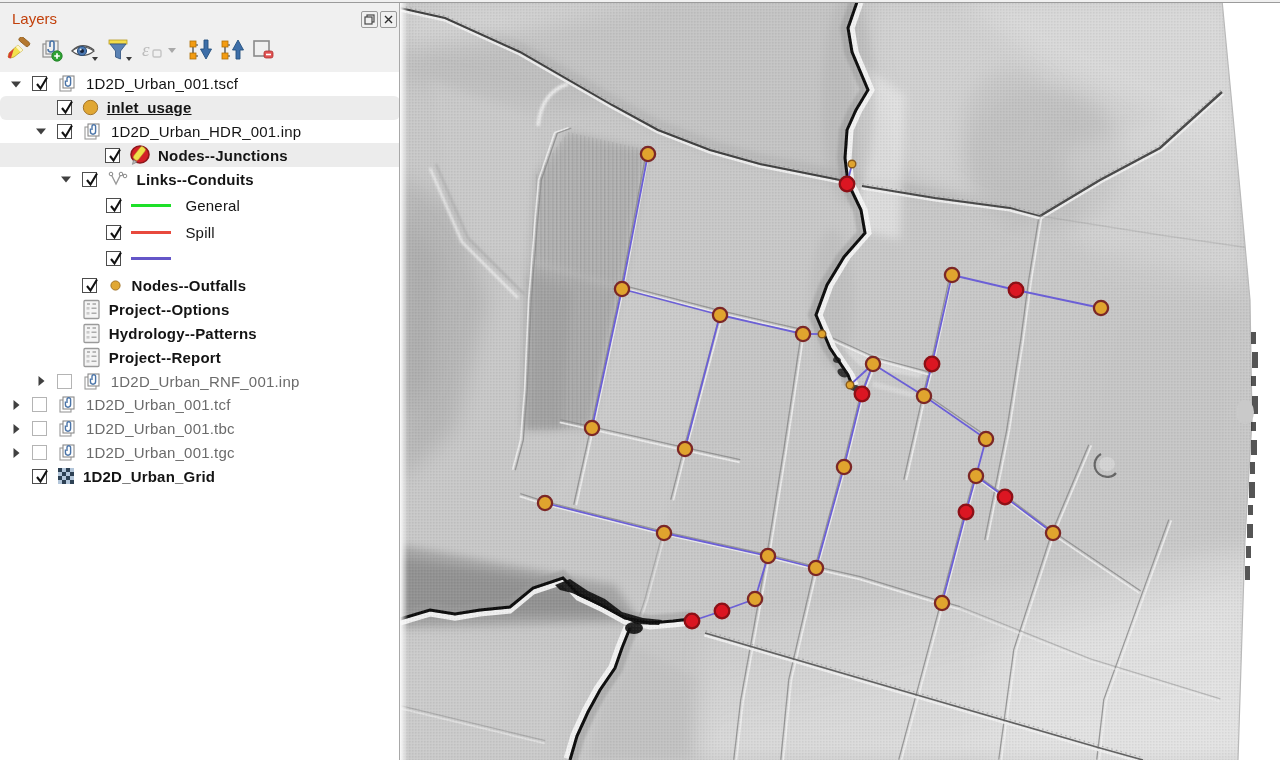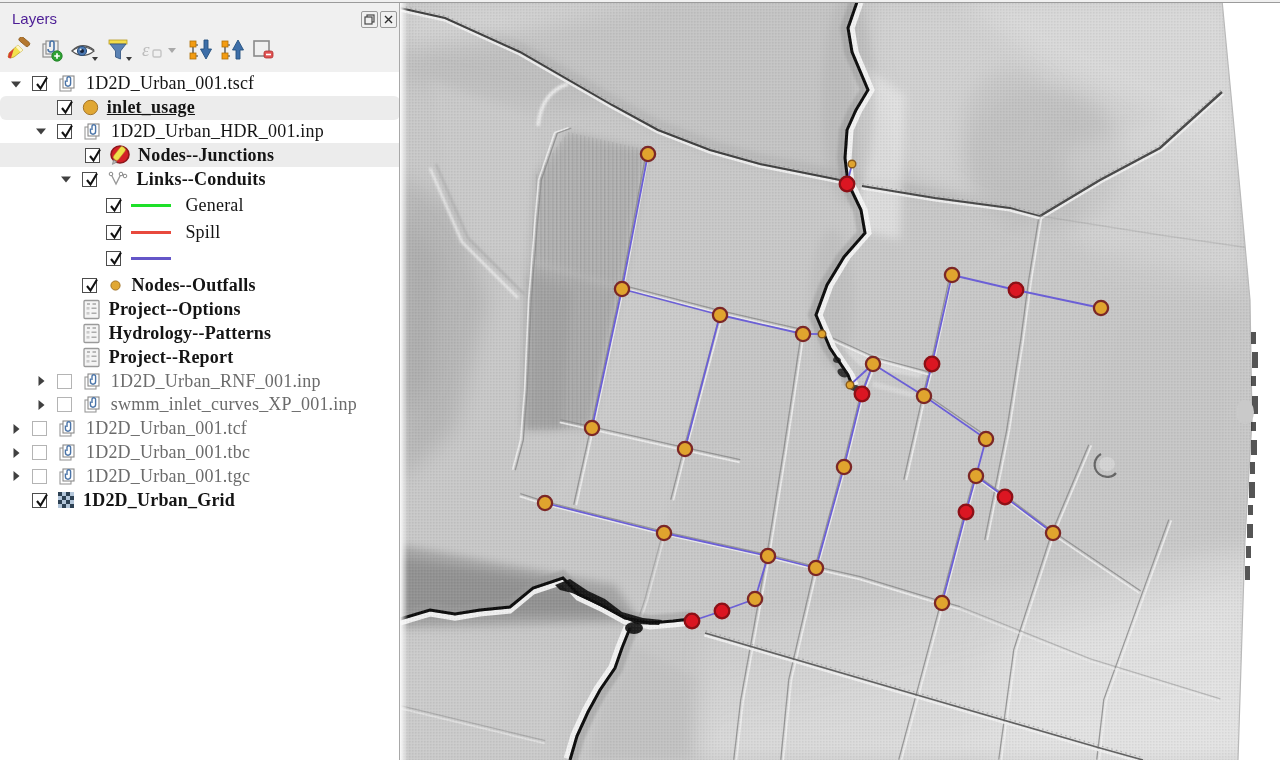--- a/index.html
+++ b/index.html
@@ -6,21 +6,21 @@
   html,body { width:1280px; height:760px; overflow:hidden; background:#ffffff;
     font-family:"Liberation Sans","DejaVu Sans",sans-serif; }
   #app { position:relative; width:1280px; height:760px; background:#f0f0f0; }
   #topline { position:absolute; left:0; top:0; width:1280px; height:3px;
     background:#f0f0f0; border-bottom:1px solid #9b9b9b; z-index:40; }
 
   
   #panel { position:absolute; left:0; top:3px; width:400px; height:757px;
     background:#f0f0f0; z-index:30; }
   #panel-title-row { position:absolute; left:0; top:4px; width:100%; height:26px; }
-  #panel-title { position:absolute; left:12px; top:3px; font-size:15px; color:#4c1d95; }
+  #panel-title { position:absolute; left:12px; top:3px; font-size:15px; color:#c2410c; }
   .title-btn { position:absolute; top:4px; width:17px; height:17px; border:1px solid #9a9a9a;
     border-radius:2px; background:#f0f0f0; }
   #btn-float { right:22px; }
   #btn-close { right:3px; }
   #toolbar { position:absolute; left:0; top:32px; width:100%; height:32px; }
   .tool { position:absolute; top:2px; width:26px; height:26px; }
   #tree { position:absolute; left:0; top:69px; width:400px; height:688px; background:#ffffff;
     overflow:hidden; }
   .row { position:relative; width:100%; display:flex; align-items:center; }
   .row.h-norm { height:23.8px; }
@@ -28,21 +28,21 @@
   .row.mt1 { margin-top:1.5px; }
   .row.mt2 { margin-top:1.8px; }
   .row.hl { background:#ececec; }
   .slot-exp { width:16px; height:16px; flex:0 0 16px; margin-right:8px; position:relative; }
   .slot-cb  { width:15px; height:15px; flex:0 0 15px; margin-right:10px; position:relative; }
   .cb-on  { border:1px solid #4d4d4d; background:#fff; }
   .cb-off { border:1px solid #b4b4b4; background:#fff; }
   .cb-none{ border:none; background:transparent; }
   .cb-on svg { position:absolute; left:1px; top:-3px; }
   .slot-icon { flex:0 0 auto; margin-right:8px; display:flex; align-items:center; }
-  .lbl { font-size:18px; color:#141414; white-space:nowrap; letter-spacing:0.2px;font-family:Liberation Serif, serif; }
+  .lbl { font-size:15px; color:#141414; white-space:nowrap; letter-spacing:0.2px; }
   .lbl.grey { color:#6b6b6b; }
   .lbl.b { font-weight:bold; }
   .lbl.u { text-decoration:underline; }
   .swatch { width:40px; height:3px; flex:0 0 40px; margin-right:14px; }
 
   
   #map { position:absolute; left:400px; top:0; width:880px; height:760px; background:#ffffff; z-index:10; }
   #map svg { position:absolute; left:0; top:0; }
   #splitter { position:absolute; left:399px; top:0; width:1px; height:760px; background:#a8a8a8; z-index:35; }
 </style>
@@ -165,21 +165,21 @@
           </span>
           <span class="slot-icon">
             <svg width="21" height="21" viewBox="0 0 21 21">
       <rect x="3" y="6" width="11" height="12" fill="#ffffff" stroke="#9a9a9a" stroke-width="1.1"></rect>
       <rect x="6" y="3" width="11" height="12" fill="#ffffff" stroke="#8a8a8a" stroke-width="1.1"></rect>
       <path d="M10 9 v-3.4 a1.8 1.8 0 0 1 3.6 0 v5 a2.6 2.6 0 0 1 -5.2 0 v-3" fill="none" stroke="#4a74a8" stroke-width="1.4"></path>
    </svg>
           </span>
           <span class="lbl">1D2D_Urban_HDR_001.inp</span>
         </div>
-        <div class="row h-norm hl" style="padding-left: 61px;">
+        <div class="row h-norm hl" style="padding-left: 81px;">
           <span class="slot-exp"></span>
           <span class="slot-cb cb-on">
             <svg width="16" height="20" viewBox="0 0 16 20">
    <path d="M3 10 L6.5 14.5 L13 3.5" fill="none" stroke="#111" stroke-width="2.1"></path>
 </svg>
           </span>
           <span class="slot-icon">
             <svg width="20" height="21" viewBox="0 0 20 21">
       <ellipse cx="10" cy="9.5" rx="9" ry="8.5" fill="#d42027" stroke="#8c181c" stroke-width="1.6"></ellipse>
       <rect x="6.2" y="1.5" width="6" height="15" rx="2.4" transform="rotate(38 10 9)" fill="#efe04a" stroke="#b8a52d" stroke-width="0.5"></rect>
@@ -305,34 +305,20 @@
             </svg></span>
           <span class="slot-cb cb-off"></span>
           <span class="slot-icon">
             <svg width="21" height="21" viewBox="0 0 21 21">
       <rect x="3" y="6" width="11" height="12" fill="#ffffff" stroke="#9a9a9a" stroke-width="1.1"></rect>
       <rect x="6" y="3" width="11" height="12" fill="#ffffff" stroke="#8a8a8a" stroke-width="1.1"></rect>
       <path d="M10 9 v-3.4 a1.8 1.8 0 0 1 3.6 0 v5 a2.6 2.6 0 0 1 -5.2 0 v-3" fill="none" stroke="#4a74a8" stroke-width="1.4"></path>
    </svg>
           </span>
           <span class="lbl grey">1D2D_Urban_RNF_001.inp</span>
-        </div>
-        <div class="row h-norm" style="padding-left: 32.8px;">
-          <span class="slot-exp"><svg width="16" height="16" viewBox="0 0 16 16">
-              <polygon points="5.5,3 11.5,8 5.5,13" fill="#404040"></polygon>
-            </svg></span>
-          <span class="slot-cb cb-off"></span>
-          <span class="slot-icon">
-            <svg width="21" height="21" viewBox="0 0 21 21">
-      <rect x="3" y="6" width="11" height="12" fill="#ffffff" stroke="#9a9a9a" stroke-width="1.1"></rect>
-      <rect x="6" y="3" width="11" height="12" fill="#ffffff" stroke="#8a8a8a" stroke-width="1.1"></rect>
-      <path d="M10 9 v-3.4 a1.8 1.8 0 0 1 3.6 0 v5 a2.6 2.6 0 0 1 -5.2 0 v-3" fill="none" stroke="#4a74a8" stroke-width="1.4"></path>
-   </svg>
-          </span>
-          <span class="lbl grey">swmm_inlet_curves_XP_001.inp</span>
         </div>
         <div class="row h-norm" style="padding-left: 8px;">
           <span class="slot-exp"><svg width="16" height="16" viewBox="0 0 16 16">
               <polygon points="5.5,3 11.5,8 5.5,13" fill="#404040"></polygon>
             </svg></span>
           <span class="slot-cb cb-off"></span>
           <span class="slot-icon">
             <svg width="21" height="21" viewBox="0 0 21 21">
       <rect x="3" y="6" width="11" height="12" fill="#ffffff" stroke="#9a9a9a" stroke-width="1.1"></rect>
       <rect x="6" y="3" width="11" height="12" fill="#ffffff" stroke="#8a8a8a" stroke-width="1.1"></rect>

